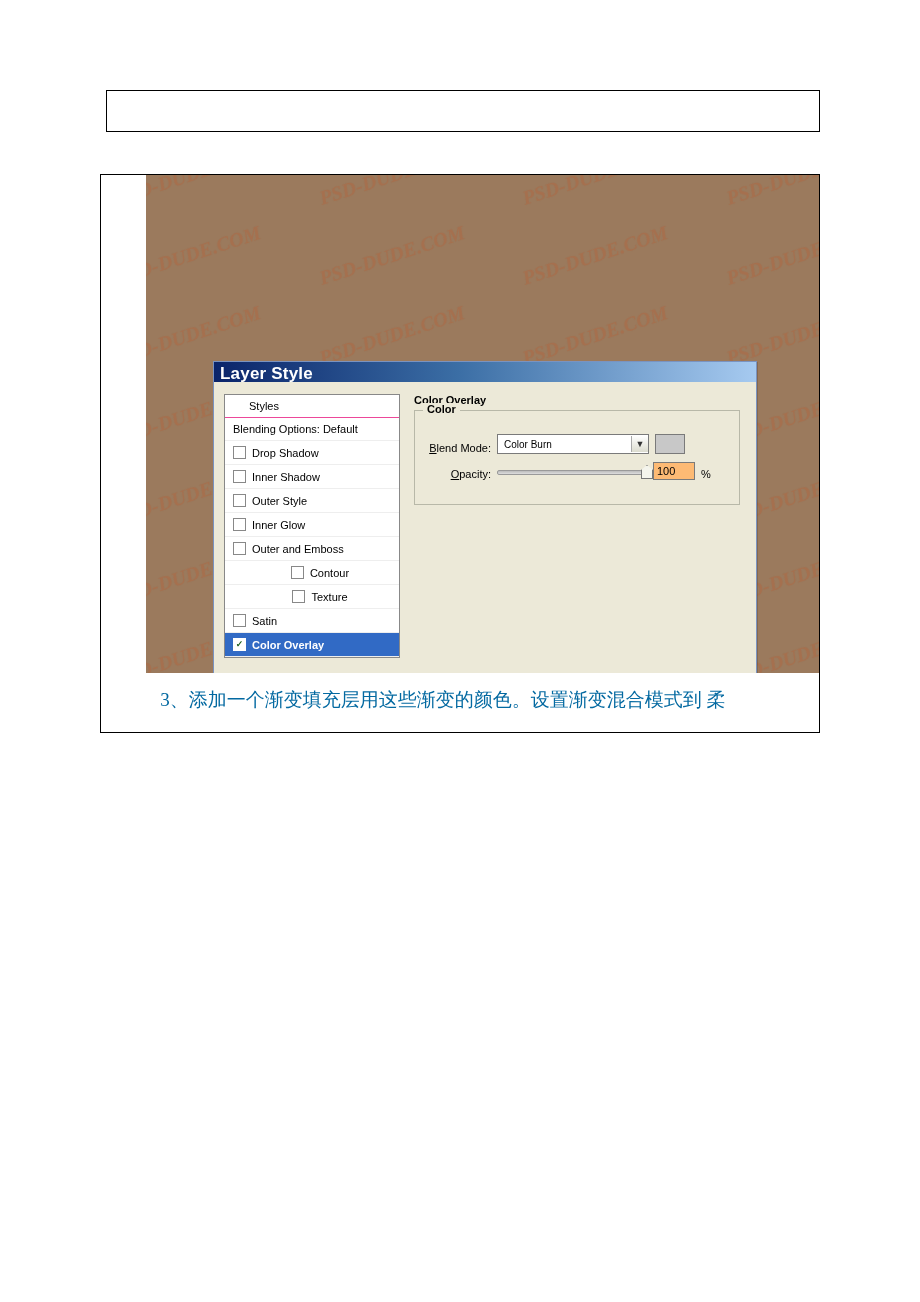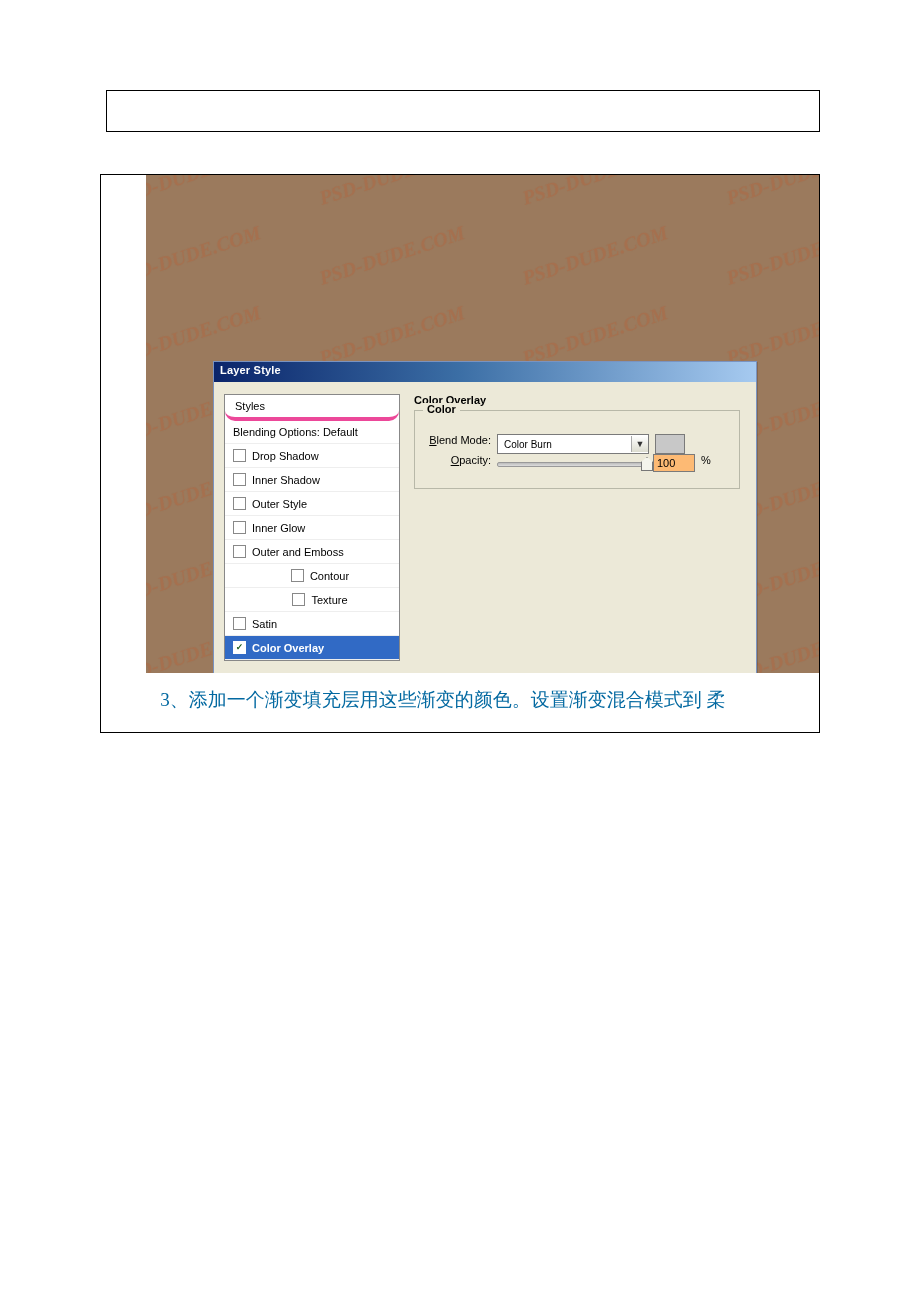--- a/index.html
+++ b/index.html
@@ -75,40 +75,39 @@
     height: 312px;
     background: #ece9d8;
     border: 1px solid #7a93c0;
     box-shadow: 1px 1px 0 rgba(0,0,0,0.15);
     overflow: hidden;
   }
   .titlebar {
     height: 18px;
     background: linear-gradient(to right, #0a246a 0%, #3b6ea5 45%, #a6caf0 100%);
     color: #fff;
-    font-size: 11px;
+    font-size: 17px;
     font-weight: bold;
     padding: 2px 6px 0 6px;
     letter-spacing: 0.2px;
   }
   .dialog-body {
     display: flex;
     padding: 12px 10px 0 10px;
   }
   .styles-list {
     width: 174px;
     background: #fff;
     border: 1px solid #888;
     font-size: 11px;
     color: #000;
   }
   .sl-head {
-    border-bottom: 4px solid #ec4899;
-    padding: 5px 10px;
-    border-radius: 10px;
+    border-bottom: 1px solid #ec4899;
+    padding: 5px 24px;
   }
   .sl-row {
     border-bottom: 1px solid #eee;
     padding: 5px 8px;
     display: flex;
     align-items: center;
     gap: 6px;
   }
   .sl-row.indent { padding-left: 24px; justify-content: center; }
   .sl-row.selected {
@@ -154,22 +153,23 @@
     position: absolute;
     top: -8px;
     left: 8px;
     background: #ece9d8;
     padding: 0 4px;
     font-weight: bold;
     font-size: 11px;
   }
   .form-row {
     display: flex;
-    align-items: flex-start;
+    align-items: flex-end;
     gap: 6px;
+    margin-bottom: 8px;
   }
   .form-label {
     width: 66px;
     text-align: right;
   }
   .underline-b { text-decoration: underline; }
   .dropdown {
     display: inline-flex;
     align-items: center;
     border: 1px solid #7a7a7a;

